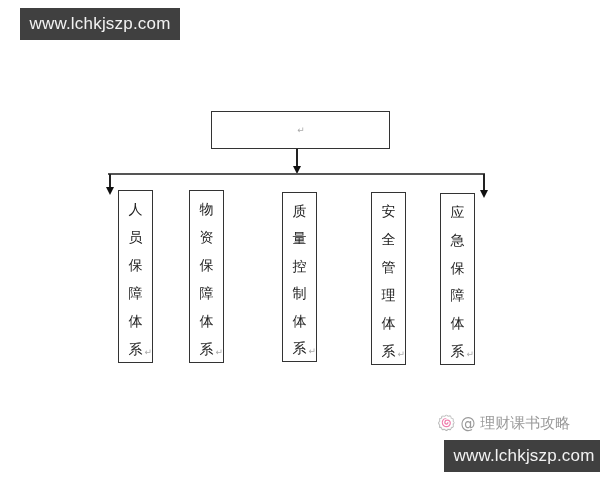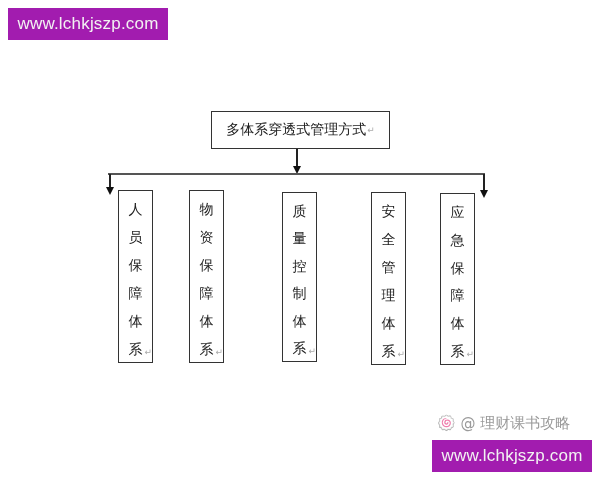--- a/index.html
+++ b/index.html
@@ -2,24 +2,25 @@
 <html><head>
   <meta charset="utf-8">
   <style>
     html, body { margin: 0; padding: 0; }
     body {
       width: 600px; height: 480px; position: relative; overflow: hidden;
       background: #ffffff;
       font-family: "DejaVu Sans", sans-serif;
     }
     .wm {
-      position: absolute; background: #a21caf; color: #f2f2f2;
+      position: absolute; background: #404040; color: #f2f2f2;
       font-family: "Liberation Sans", sans-serif; font-size: 17px;
       display: flex; align-items: center; justify-content: center;
       letter-spacing: 0.2px;
+      margin-left: 12px;
     }
     .wm-top { left: 8px; top: 8px; width: 160px; height: 32px; }
     .wm-bottom { left: 432px; top: 440px; width: 160px; height: 32px; }
     .credit {
       position: absolute; left: 437px; top: 414px; font-size: 15px;
       color: #9a9a9a; filter: blur(0.6px); white-space: nowrap;
     }
     .top-box {
       position: absolute; left: 211px; top: 111px; width: 179px; height: 38px;
       border: 1.5px solid #333; box-sizing: border-box;
@@ -44,21 +45,20 @@
     }
     .sub-box .ch { line-height: 17px; position: relative; }
     .sub-box .ch.last .ret { position: absolute; left: 15px; top: 3px; }
   </style>
 </head>
 <body>
 
 <div class="wm wm-top">www.lchkjszp.com</div>
 
 <div class="top-box">
-  <span>多体系穿透式管理方式</span>
     <span class="ret">↵</span>
 </div>
 
 <div class="vline" style="left:296px; top:149px; height:18px;"></div>
 <div class="arrowhead" style="left:293px; top:166px;"></div>
 
 <div class="hline"></div>
 
 <div class="vline" style="left:109px; top:174px; height:14px;"></div>
 <div class="arrowhead" style="left:106px; top:187px;"></div>

